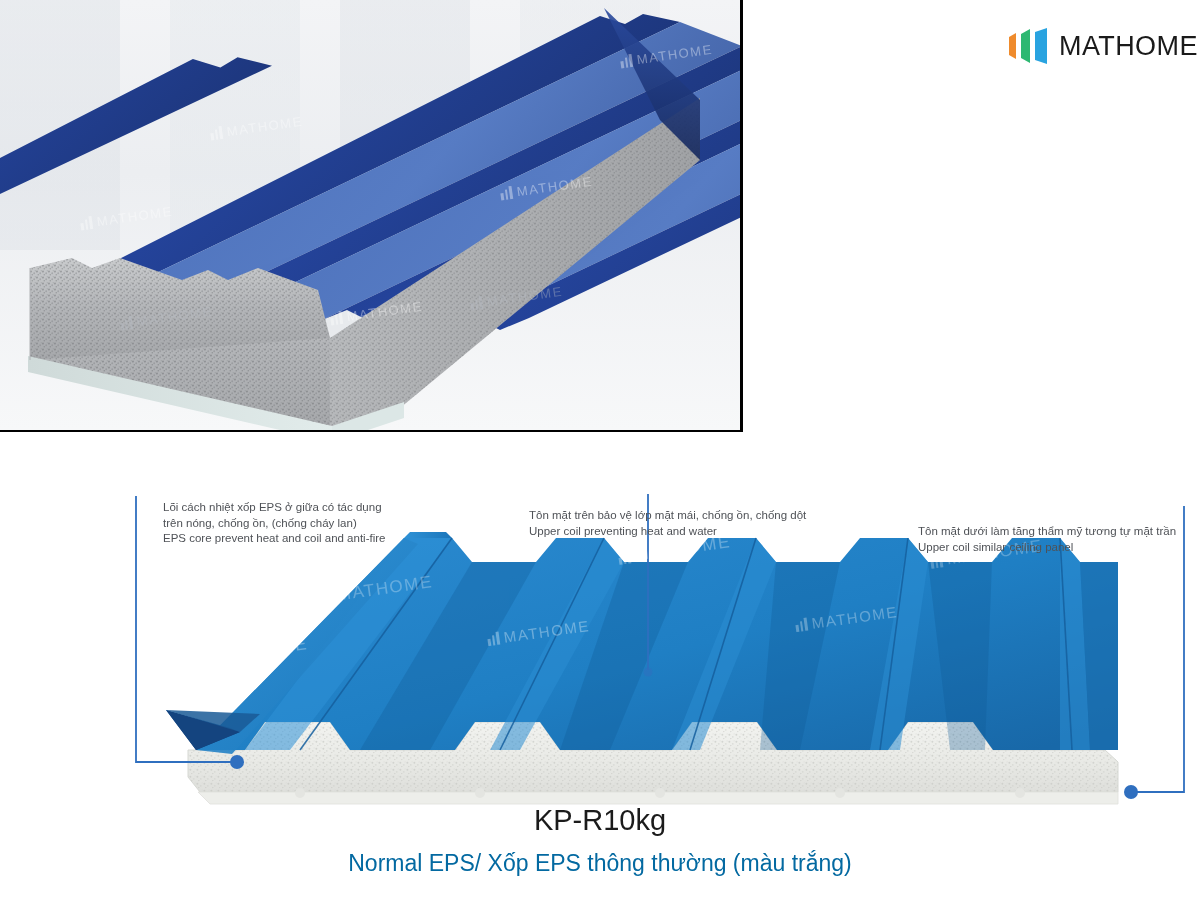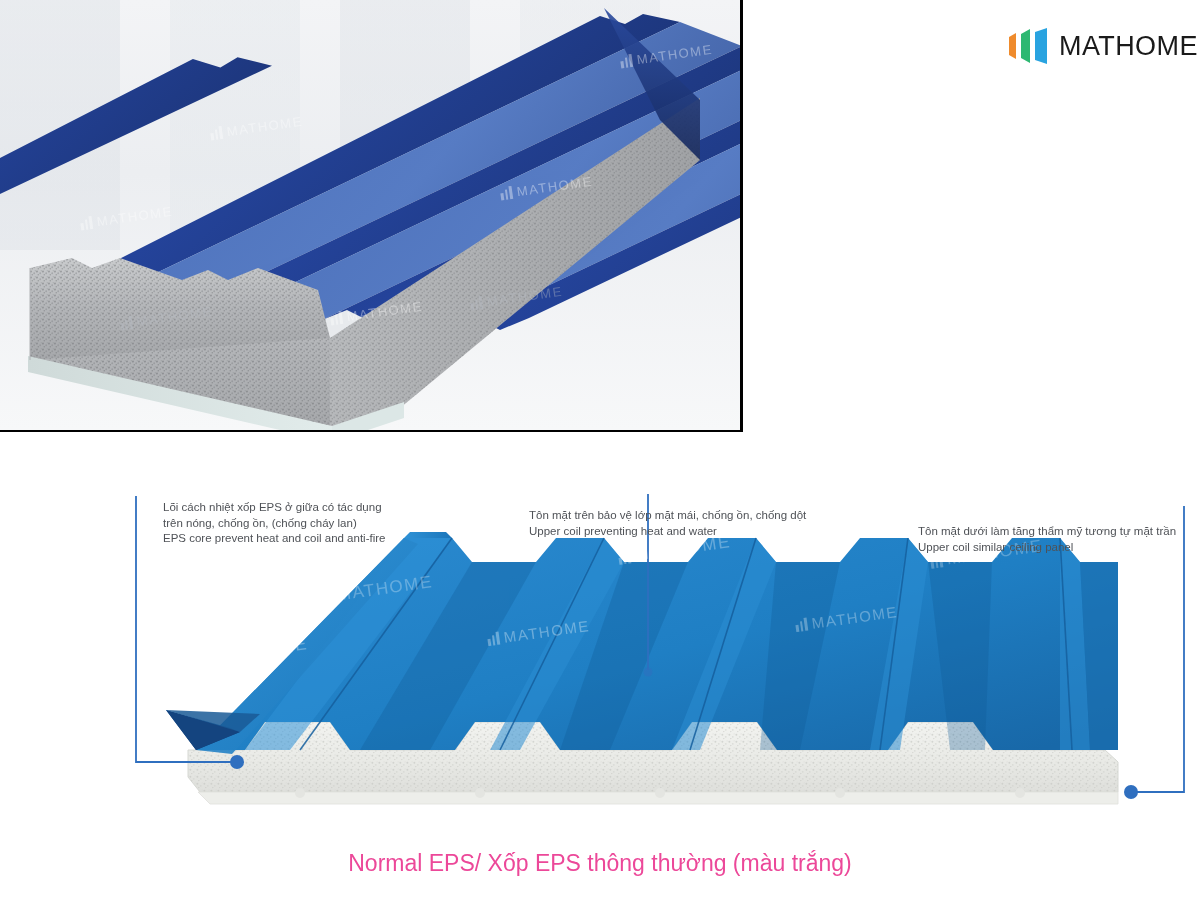--- a/index.html
+++ b/index.html
@@ -131,21 +131,21 @@
     font-size: 29px;
     color: #1b1b1b;
     font-family: "Liberation Sans", sans-serif;
   }
   #caption-sub {
     position: absolute;
     left: 0; right: 0;
     top: 418px;
     text-align: center;
     font-size: 23px;
-    color: #ec4899;
+    color: #0369a1;
     font-family: "Liberation Sans", sans-serif;
   }
 </style>
 </head>
 <body>
 
 <div id="photo-panel">
   <div id="photo-bg"></div>
   <div id="photo-bg-blocks"></div>
 
@@ -476,14 +476,15 @@
   <div class="ann" id="ann-mid">
     <div>Tôn mặt trên bảo vệ lớp mặt mái, chống ồn, chống dột</div>
     <div>Upper coil preventing heat and water</div>
   </div>
 
   <div class="ann" id="ann-right">
     <div>Tôn mặt dưới làm tăng thẩm mỹ tương tự mặt trần</div>
     <div>Upper coil similar ceiling panel</div>
   </div>
 
+  <div id="caption-title">KP-R10kg</div>
   <div id="caption-sub">Normal EPS/ Xốp EPS thông thường (màu trắng)</div>
 </div>
 
 </body></html>

